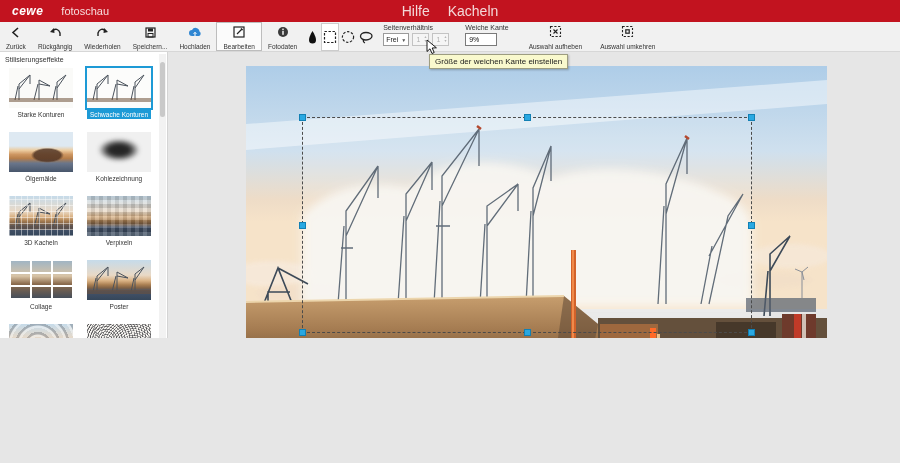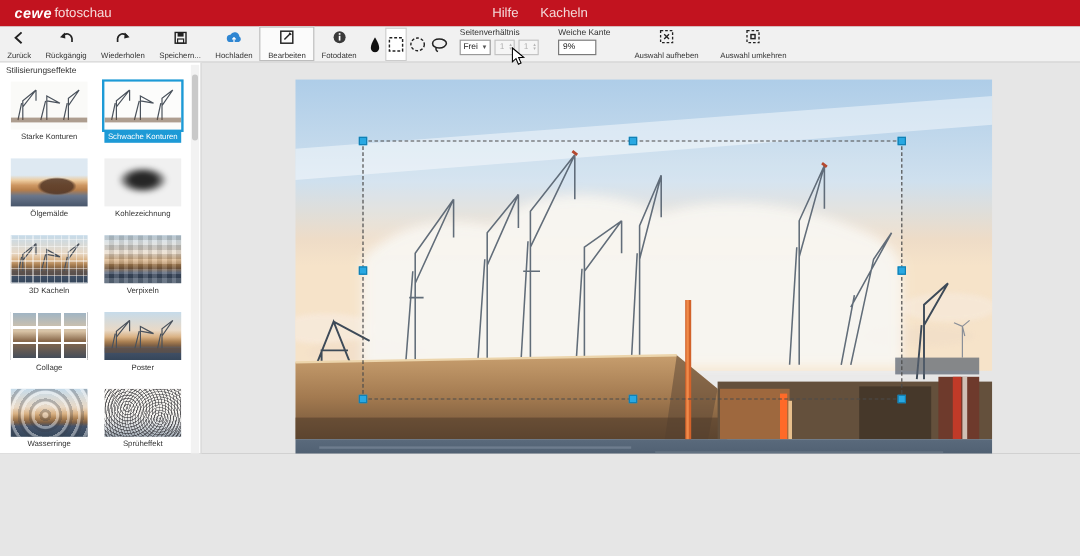--- a/index.html
+++ b/index.html
@@ -1,25 +1,25 @@
 <!DOCTYPE html>
 <html><head>
 <meta charset="utf-8">
 <style>
   * { margin:0; padding:0; box-sizing:border-box; }
   html,body { width:900px; height:463px; overflow:hidden; }
   body { font-family:"Liberation Sans", sans-serif; background:#e6e6e6; }
-  .app { position:relative; width:900px; height:378px; background:#a3a3a3; overflow:hidden; }
+  .app { position:relative; width:900px; height:338px; background:#a3a3a3; overflow:hidden; }
 
   
   .titlebar { position:absolute; left:0; top:0; width:900px; height:22px; background:#c2131f; display:flex; align-items:center; }
   .brand { margin-left:12px; color:#fff; font-size:12px; font-weight:bold; font-style:italic; letter-spacing:.5px; }
-  .product { margin-left:2px; color:#f6dcdc; font-size:11px; }
+  .product { margin-left:18px; color:#f6dcdc; font-size:11px; }
   .menus { position:absolute; left:0; right:0; top:0; height:22px; display:flex; justify-content:center; align-items:center; gap:18px; }
-  .menu-item { color:#f3d9d9; font-size:11px; cursor:default; }
+  .menu-item { color:#f3d9d9; font-size:14px; cursor:default; }
 
   
   .toolbar { position:absolute; left:0; top:22px; width:900px; height:30px; background:#f1f1f1; border-bottom:1px solid #d7d7d7; display:flex; align-items:stretch; }
   .tb-btn { display:flex; flex-direction:column; align-items:center; justify-content:center; padding:1px 6px; gap:1px; }
   .tb-btn .lbl { font-size:6.5px; color:#333; white-space:nowrap; }
   .tb-btn.active { background:#fbfbfb; border:1px solid #bdbdbd; }
   .tool-btn { display:flex; align-items:center; justify-content:center; width:18px; height:28px; margin-top:1px; }
   .tool-btn.active { background:#fff; border:1px solid #ccc; }
   .tb-group { display:flex; flex-direction:column; padding:2px 8px 1px 8px; }
   .tb-group .gl { font-size:7px; color:#333; margin-bottom:2px; }
@@ -469,20 +469,23 @@
         <div class="handle" style="right:-4px; top:-4px;"></div>
         <div class="handle" style="left:-4px; top:104px;"></div>
         <div class="handle" style="right:-4px; top:104px;"></div>
         <div class="handle" style="left:-4px; bottom:-4px;"></div>
         <div class="handle" style="left:221px; bottom:-4px;"></div>
         <div class="handle" style="right:-4px; bottom:-4px;"></div>
       </div>
     </div>
   </div>
 
+  <div class="tooltip">
+      <span>Größe der weichen Kante einstellen</span>
+    </div>
   <div class="cursor">
     <svg width="12" height="16" viewBox="0 0 12 16">
         <path d="M1 1 L1 12.5 L4 9.8 L6 14.5 L8.2 13.5 L6.2 9 L10.4 8.8 Z" fill="#fff" stroke="#000" stroke-width="0.9"></path>
       </svg>
   </div>
 
   <div class="bottombar">
     <span class="bb-ic">
       <svg width="13" height="13" viewBox="0 0 13 13">
           <circle cx="5.5" cy="5.5" r="4" fill="none" stroke="#555" stroke-width="1.2"></circle>

